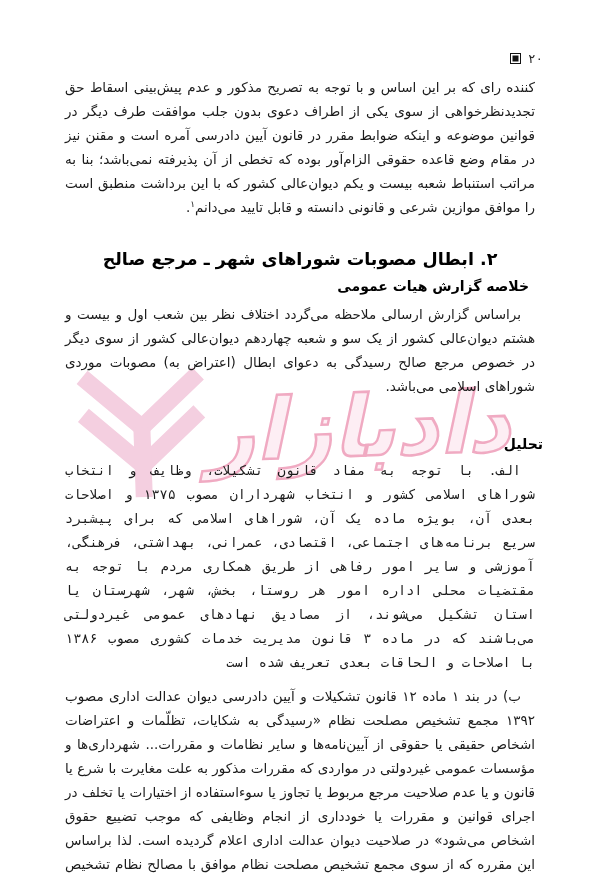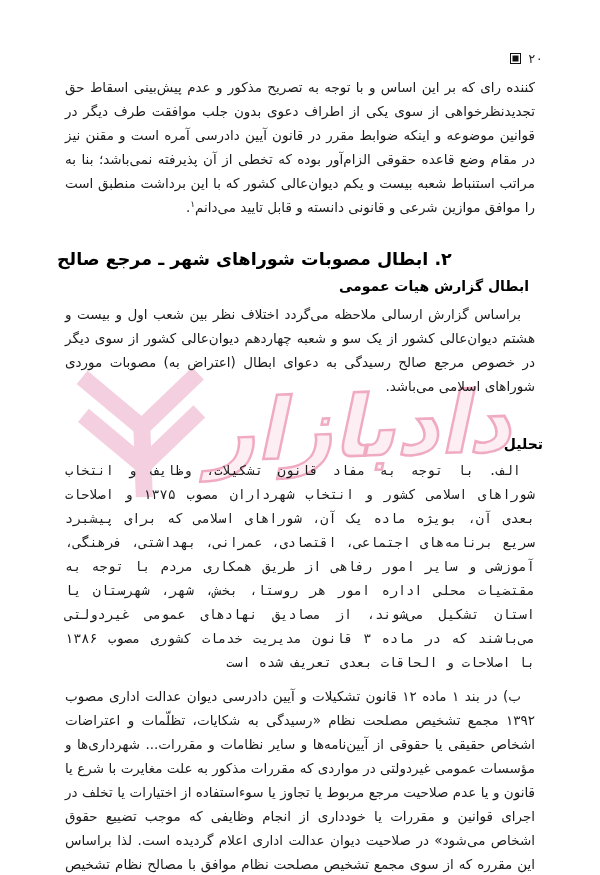--- a/index.html
+++ b/index.html
@@ -70,21 +70,21 @@
     text-justify: inter-word;
   }
   .p1 { margin-top: 27px; }
   sup.fnref { font-size: 9px; line-height: 0; vertical-align: super; }
 
   h1.section {
     margin: 30px 0 0 0;
     font-size: 17.5px;
     font-weight: bold;
     color: #000;
-    text-align: left;
+    text-align: center;
   }
   h2.summary {
     margin: 9px 0 0 0;
     font-size: 14px;
     font-weight: bold;
     color: #000;
     text-indent: 14px;
   }
   .p2 { margin-top: 13px; }
   h3.analysis {
@@ -128,21 +128,21 @@
 
   <div class="running-header">
     <span class="page-num">۲۰</span>
     <span class="hsq"></span>
   </div>
 
   <p class="body-text p1"><span>کننده رای که بر این اساس و با توجه به تصریح مذکور و عدم پیش‌بینی اسقاط حق تجدیدنظرخواهی از سوی یکی از اطراف دعوی بدون جلب موافقت طرف دیگر در قوانین موضوعه و اینکه ضوابط مقرر در قانون آیین دادرسی آمره است و مقنن نیز در مقام وضع قاعده حقوقی الزام‌آور بوده که تخطی از آن پذیرفته نمی‌باشد؛ بنا به مراتب استنباط شعبه بیست و یکم دیوان‌عالی کشور که با این برداشت منطبق است را موافق موازین شرعی و قانونی دانسته و قابل تایید می‌دانم</span><sup class="fnref">۱</sup><span>.</span></p>
 
   <h1 class="section">۲. ابطال مصوبات شوراهای شهر ـ مرجع صالح</h1>
 
-  <h2 class="summary">ابطال گزارش هیات عمومی</h2>
+  <h2 class="summary">خلاصه گزارش هیات عمومی</h2>
 
   <p class="body-text indent p2">براساس گزارش ارسالی ملاحظه می‌گردد اختلاف نظر بین شعب اول و بیست و هشتم دیوان‌عالی کشور از یک سو و شعبه چهاردهم دیوان‌عالی کشور از سوی دیگر در خصوص مرجع صالح رسیدگی به دعوای ابطال (اعتراض به) مصوبات موردی شوراهای اسلامی می‌باشد.</p>
 
   <h3 class="analysis">تحلیل</h3>
 
   <p class="body-text indent p3">الف. با توجه به مفاد قانون تشکیلات، وظایف و انتخاب شوراهای اسلامی کشور و انتخاب شهرداران مصوب ۱۳۷۵ و اصلاحات بعدی آن، بویژه ماده یک آن، شوراهای اسلامی که برای پیشبرد سریع برنامه‌های اجتماعی، اقتصادی، عمرانی، بهداشتی، فرهنگی، آموزشی و سایر امور رفاهی از طریق همکاری مردم با توجه به مقتضیات محلی اداره امور هر روستا، بخش، شهر، شهرستان یا استان تشکیل می‌شوند، از مصادیق نهادهای عمومی غیردولتی می‌باشند که در ماده ۳ قانون مدیریت خدمات کشوری مصوب ۱۳۸۶ با اصلاحات و الحاقات بعدی تعریف شده است</p>
 
   <p class="body-text indent p4">ب) در بند ۱ ماده ۱۲ قانون تشکیلات و آیین دادرسی دیوان عدالت اداری مصوب ۱۳۹۲ مجمع تشخیص مصلحت نظام «رسیدگی به شکایات، تظلّمات و اعتراضات اشخاص حقیقی یا حقوقی از آیین‌نامه‌ها و سایر نظامات و مقررات... شهرداری‌ها و مؤسسات عمومی غیردولتی در مواردی که مقررات مذکور به علت مغایرت با شرع یا قانون و یا عدم صلاحیت مرجع مربوط یا تجاوز یا سوءاستفاده از اختیارات یا تخلف در اجرای قوانین و مقررات یا خودداری از انجام وظایفی که موجب تضییع حقوق اشخاص می‌شود» در صلاحیت دیوان عدالت اداری اعلام گردیده است. لذا براساس این مقرره که از سوی مجمع تشخیص مصلحت نظام موافق با مصالح نظام تشخیص داده شده، اصل صلاحیت دیوان عدالت در خصوص رسیدگی به شکایات،</p>
 
   <div class="footnote-area">

